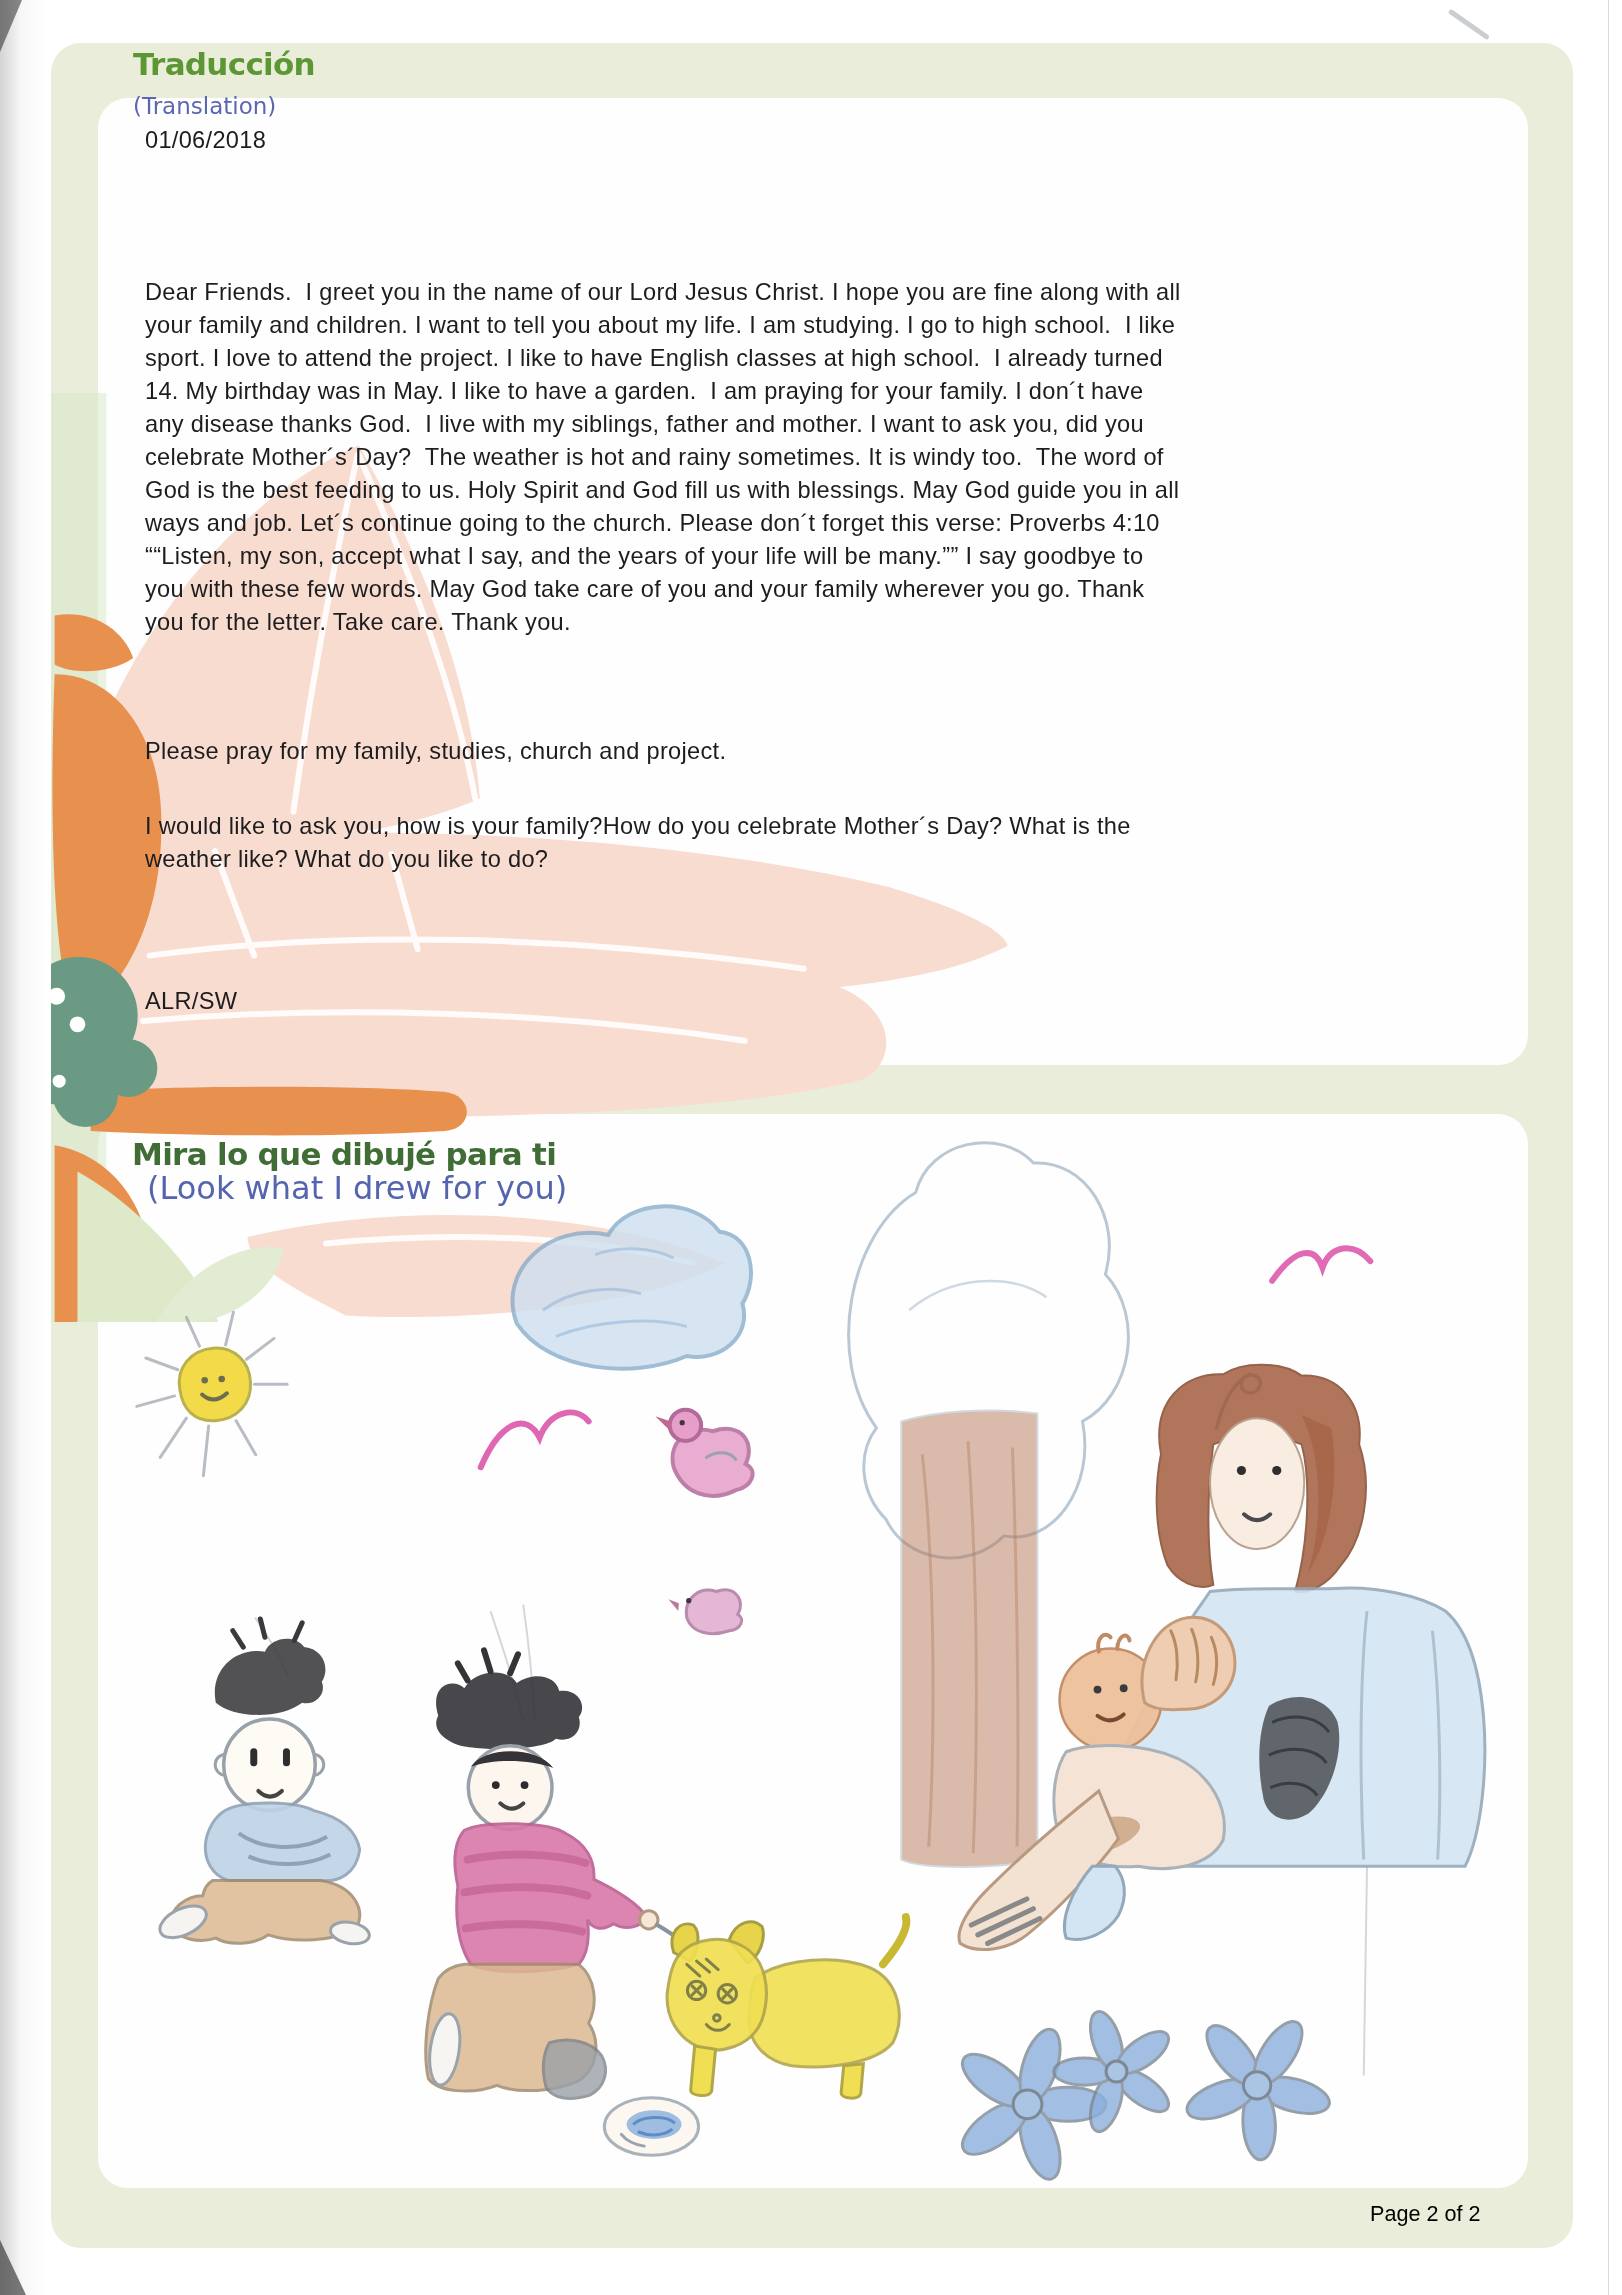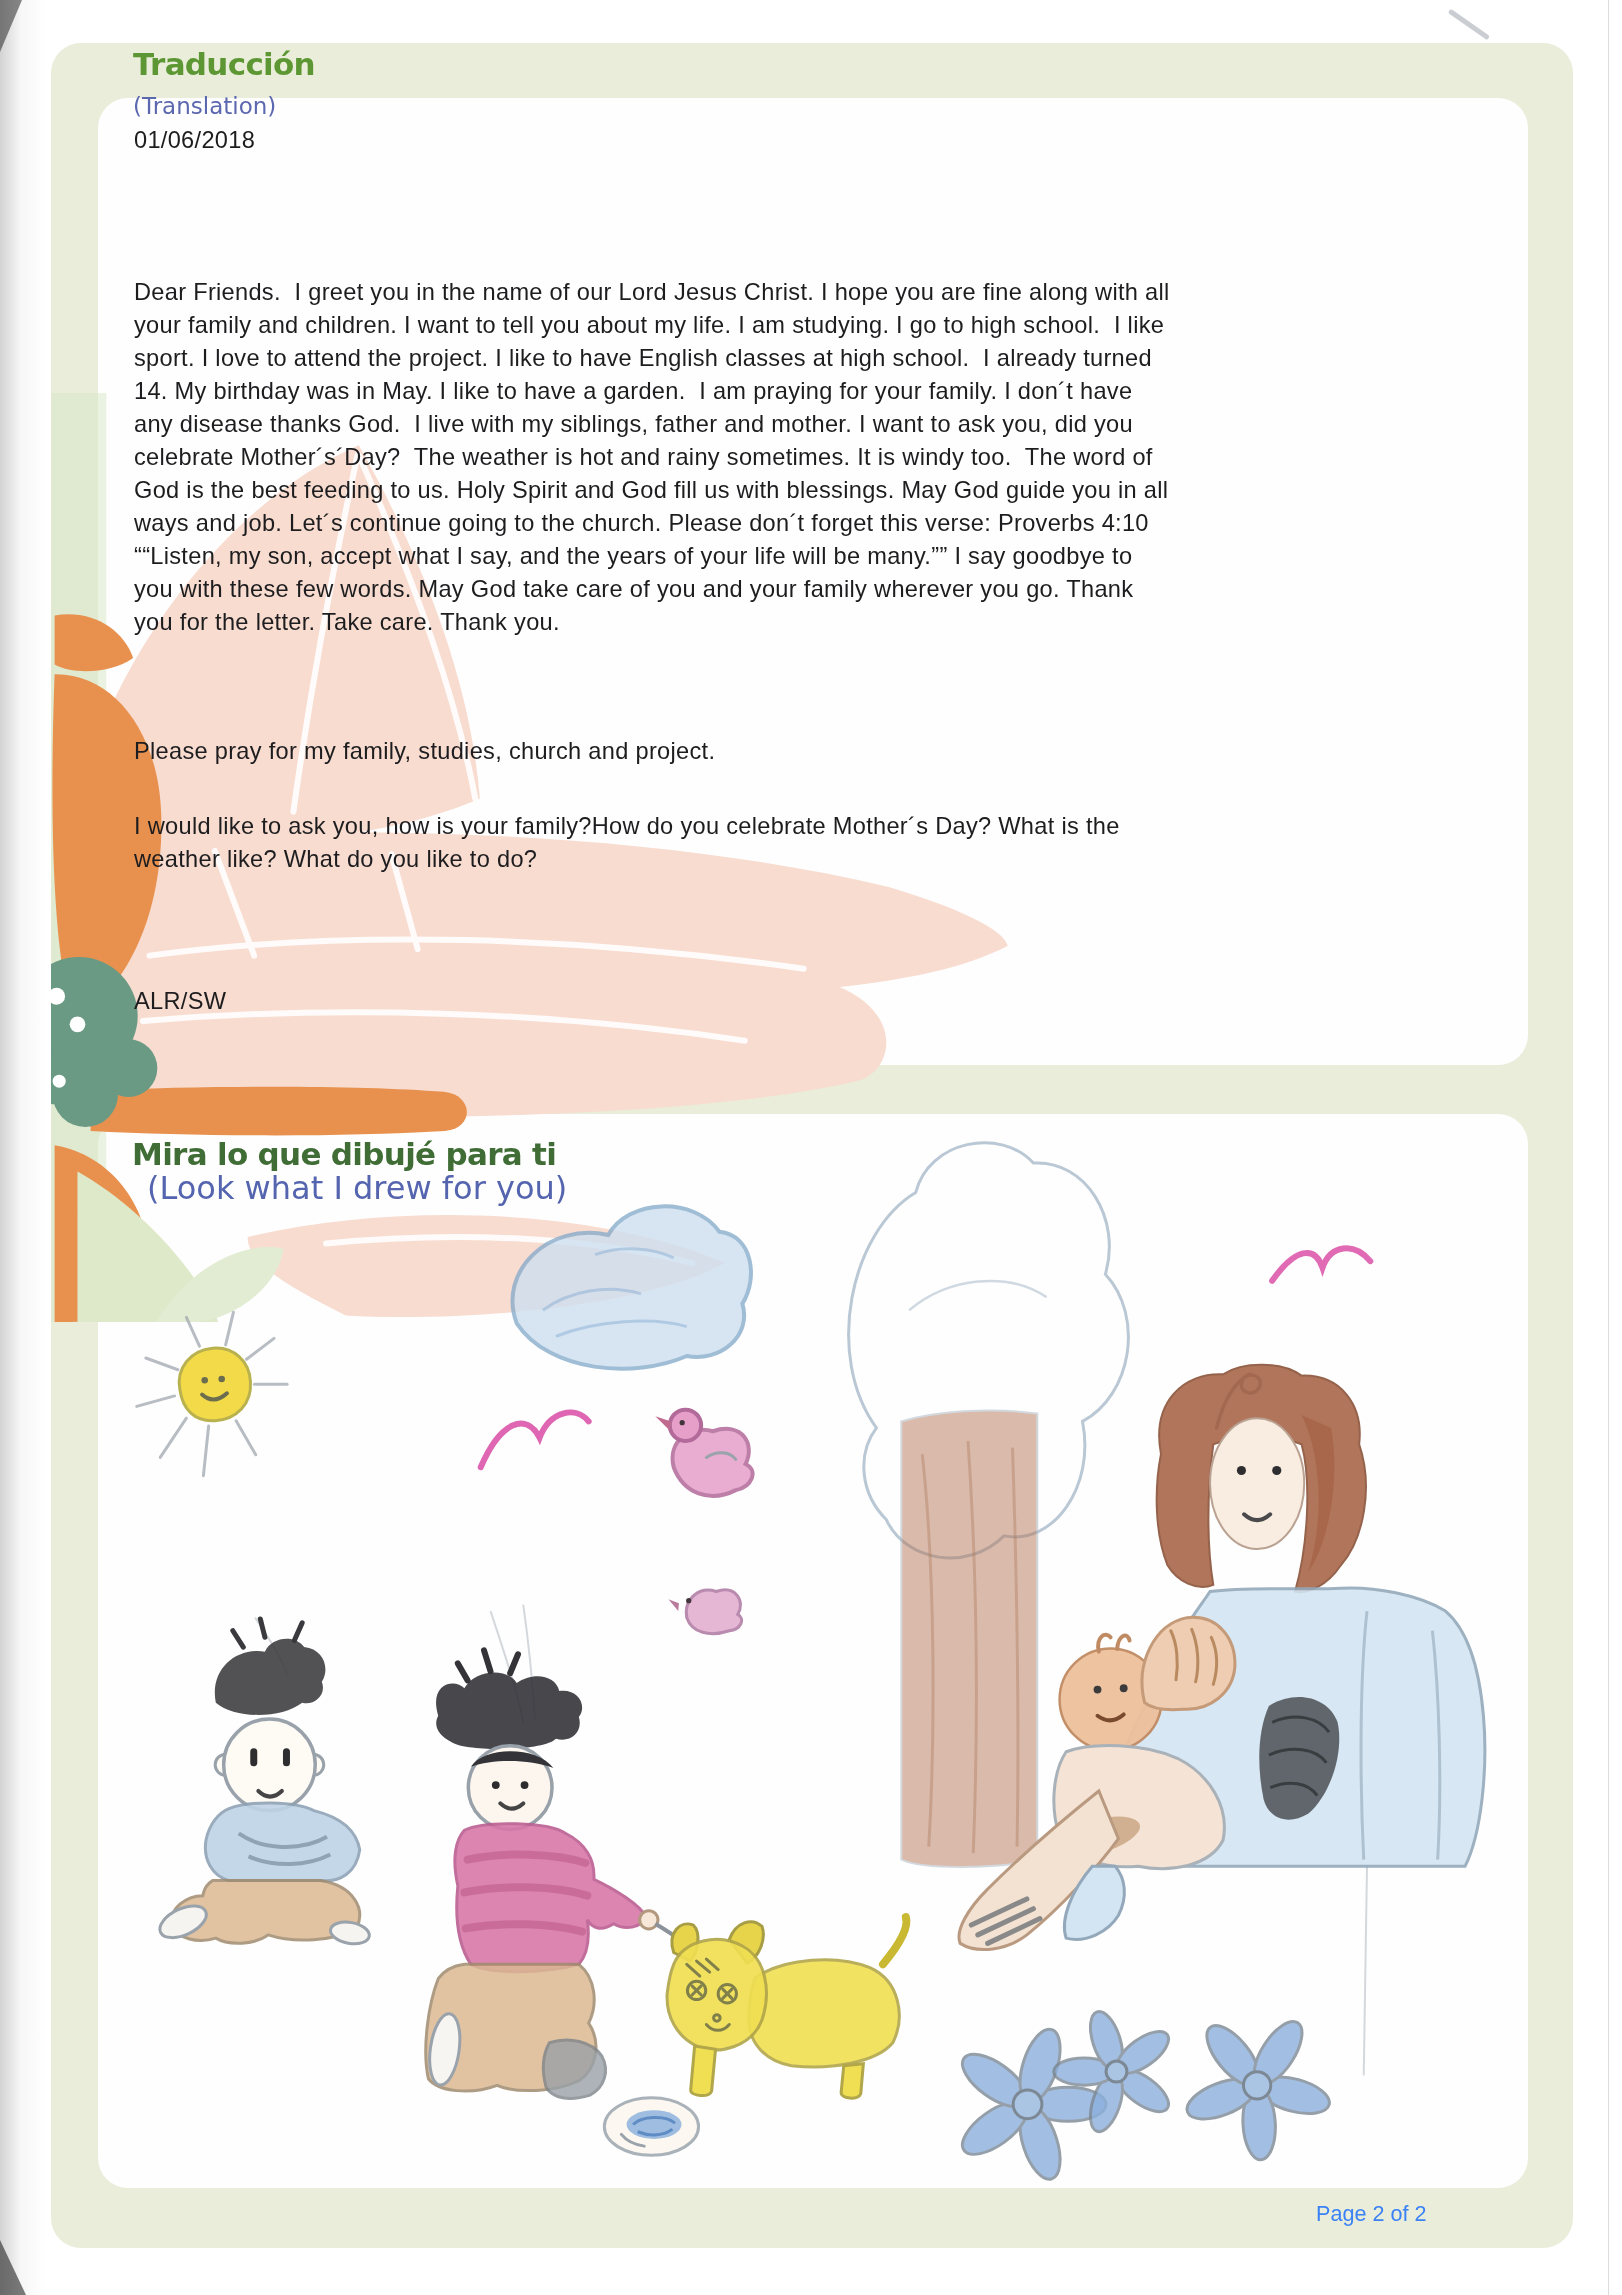--- a/index.html
+++ b/index.html
@@ -18,30 +18,30 @@
   
   .panel{position:absolute;left:51px;top:43px;width:1522px;height:2205px;background:#e9edd9;border-radius:30px;}
   .hdr{position:absolute;left:113px;top:46px;display:flex;align-items:baseline;gap:10.5px;z-index:6;flex-direction:column;}
   .hdr-es{font-family:"DejaVu Sans", sans-serif;font-weight:700;font-size:31px;color:#5d9733;letter-spacing:-0.7px;}
   .hdr-en{font-family:"DejaVu Sans", sans-serif;font-weight:500;font-size:23px;color:#5b67ae;margin-left:20px;}
   .letter-box{position:absolute;left:98px;top:98px;width:1430px;height:967px;background:#fefefe;border-radius:30px;z-index:2;}
   .draw-box{position:absolute;left:98px;top:1114px;width:1430px;height:1074px;background:#fefefe;border-radius:30px;z-index:2;}
   .flower{position:absolute;left:51px;top:393px;z-index:3;pointer-events:none;}
   .drawing{position:absolute;left:98px;top:1114px;z-index:4;}
   .letter-text{position:absolute;left:98px;top:98px;width:1430px;height:967px;z-index:5;}
-  .lt{position:absolute;left:36px;color:#1d1d1f;font-size:23.6px;line-height:33px;white-space:pre;letter-spacing:0.3px;}
+  .lt{position:absolute;left:47px;color:#1d1d1f;font-size:23.6px;line-height:33px;white-space:pre;letter-spacing:0.3px;}
   .lt-date{top:26px;}
   .lt-body{top:178px;}
   .lt-pray{top:637px;}
   .lt-q{top:712px;}
   .lt-sig{top:887px;}
   .mira{position:absolute;left:124px;top:1135px;z-index:6;}
   .mira-es{font-family:"DejaVu Sans", sans-serif;font-weight:700;font-size:31px;color:#3f6d35;letter-spacing:-0.7px;line-height:38px;margin-left:8px;}
   .mira-en{font-family:"DejaVu Sans", sans-serif;font-weight:500;font-size:32px;color:#5464ae;line-height:31px;margin-left:23px;}
-  .footer{position:absolute;left:1316px;top:2201px;font-size:21.6px;color:#3b82f6;z-index:6;text-align:center;}
+  .footer{position:absolute;left:1370px;top:2201px;font-size:21.6px;color:#000000;z-index:6;text-align:center;}
   svg *{vector-effect:non-scaling-stroke;}
   .pencil{stroke:#9aa2ab;stroke-width:3;fill:none;stroke-linecap:round;stroke-linejoin:round;}
 </style>
 </head>
 <body>
 
 <div class="page">
   <div class="scan-strip"></div>
   <div class="panel"></div>
 

